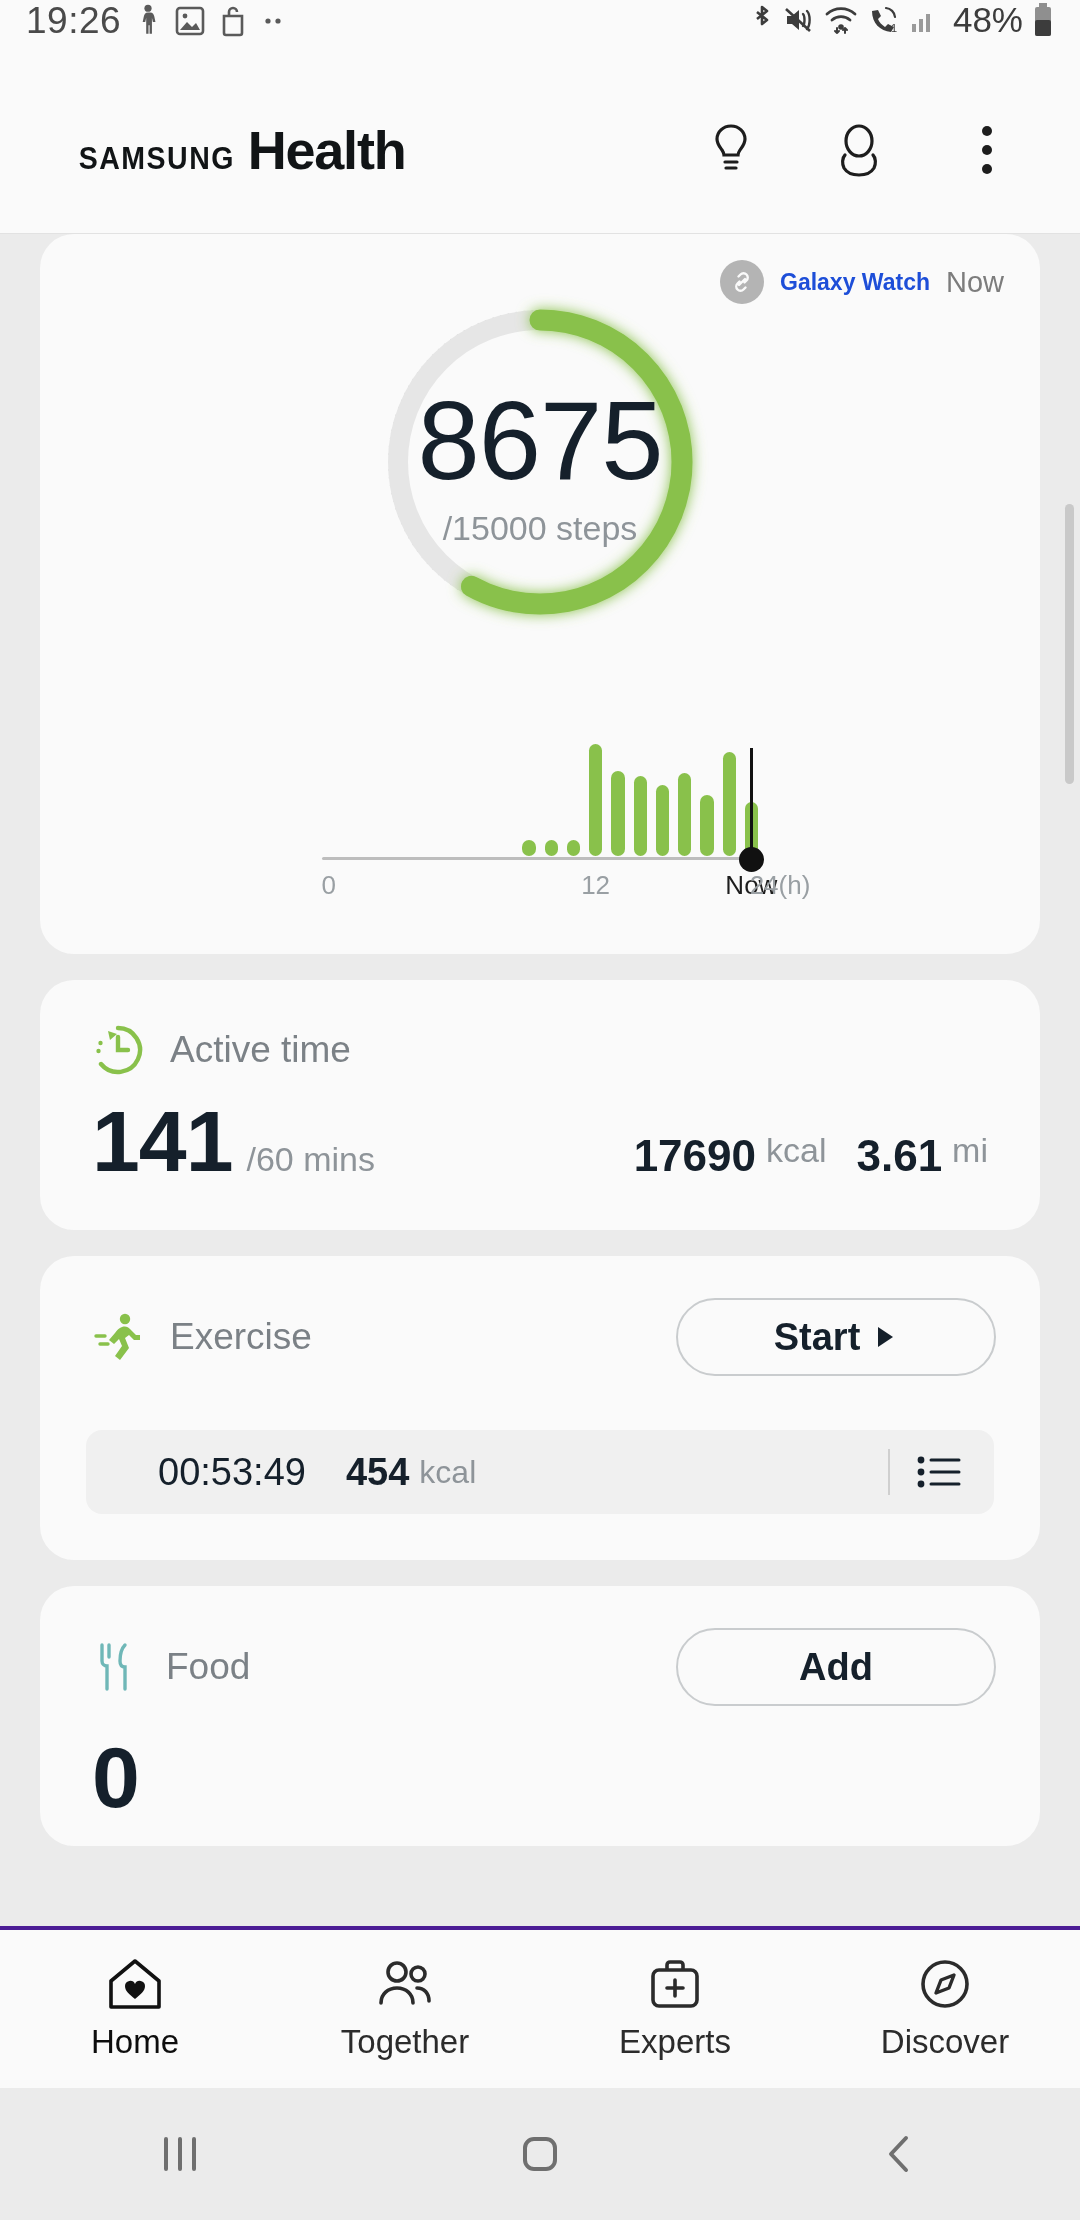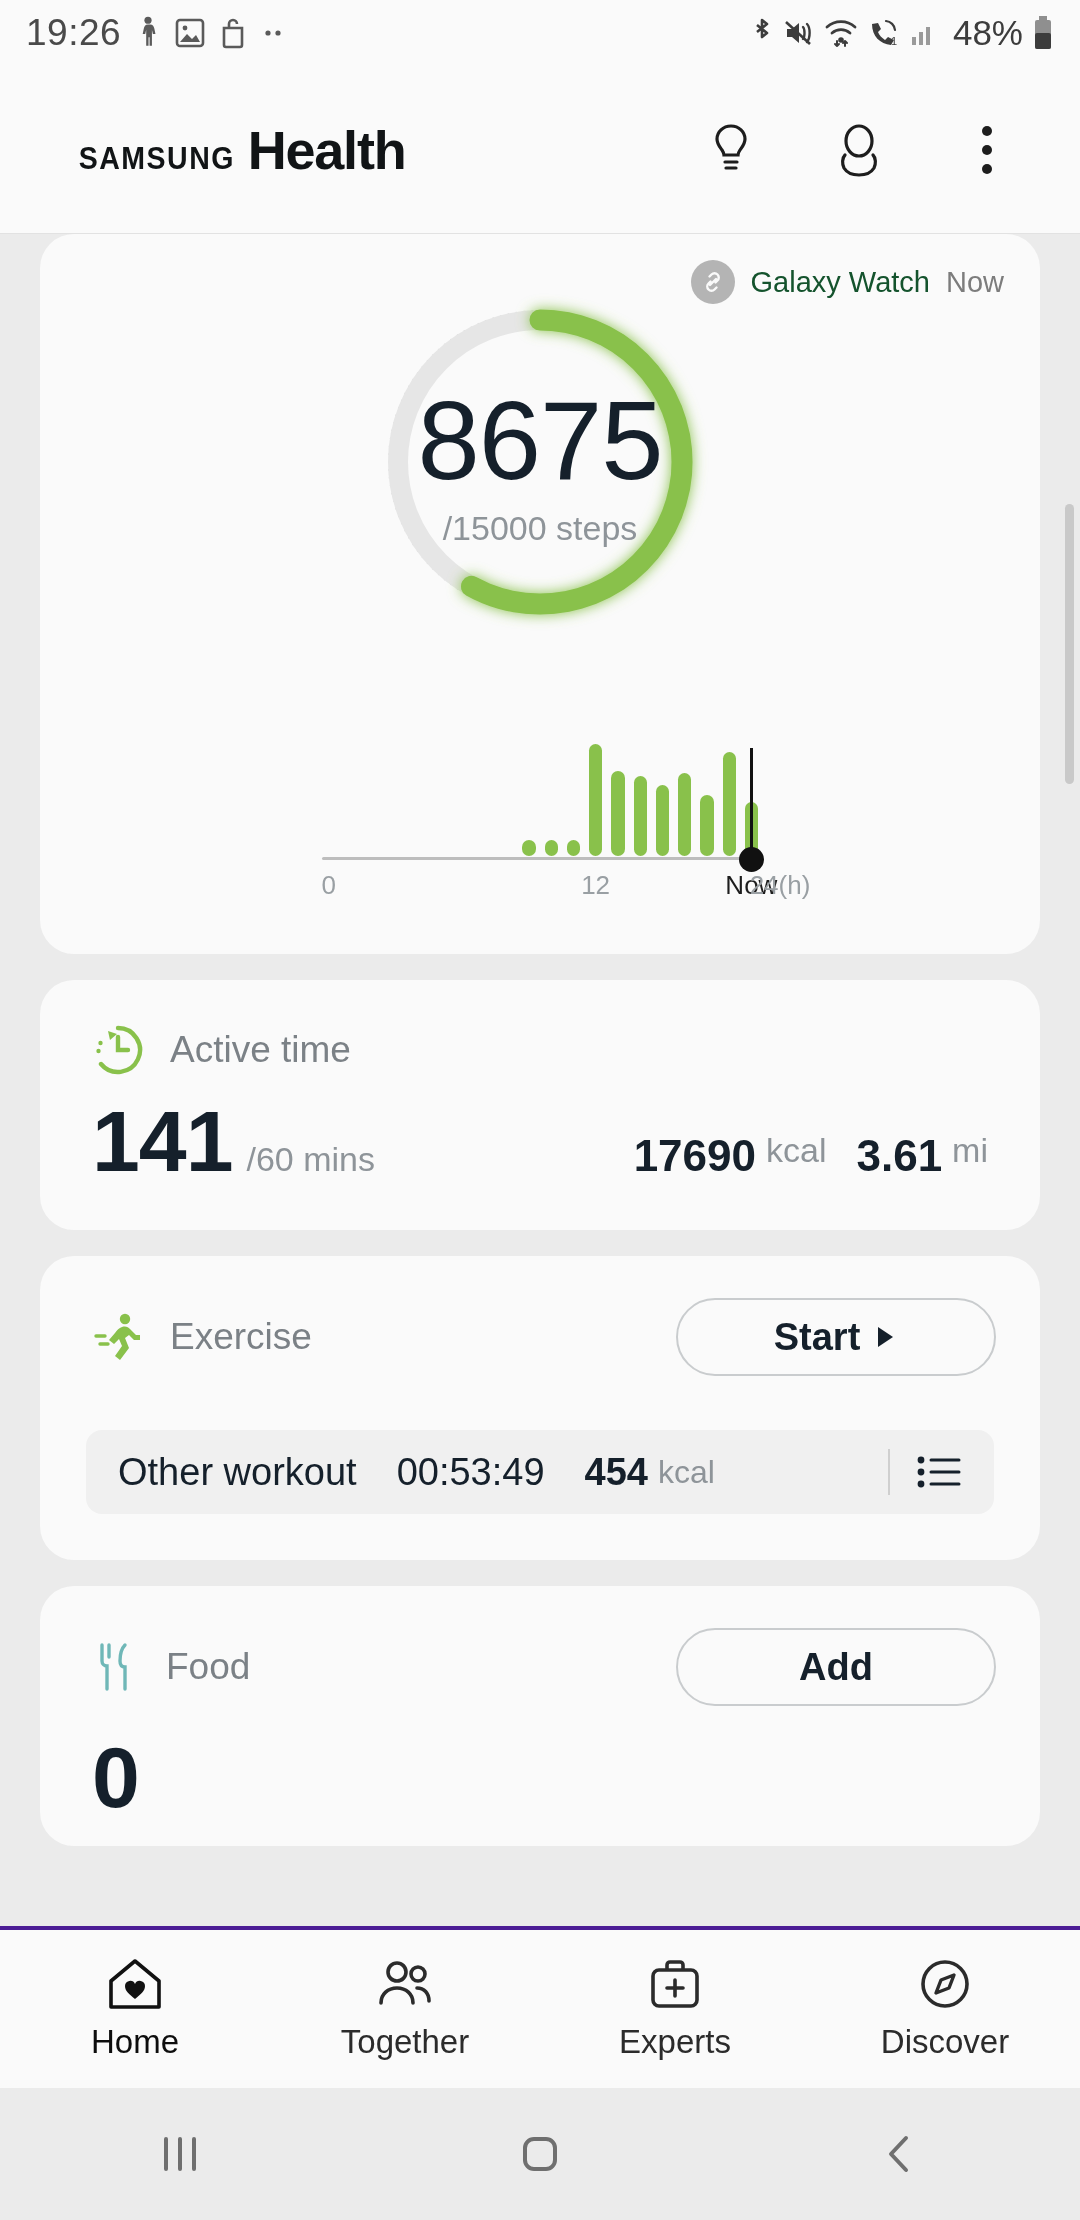--- a/index.html
+++ b/index.html
@@ -8,21 +8,21 @@
     font-family: "Liberation Sans", sans-serif;
     background: #ebebeb;
     overflow: hidden;
   }
   .phone { position: relative; width: 1080px; height: 2220px; background: #ebebeb; }
 
   
   .statusbar {
     position: absolute; top: 0; left: 0; width: 1080px; height: 66px;
     background: #fafafa;
-    display: flex; align-items: center; justify-content: space-between;
+    display: flex; align-items: flex-start; justify-content: space-between;
     padding: 0 26px;
   }
   .sb-left { display: flex; align-items: center; gap: 14px; }
   .sb-time { font-size: 37px; color: #4a4a4a; letter-spacing: 0.5px; font-weight: 400; }
   .sb-right { display: flex; align-items: center; gap: 9px; }
   .sb-batt-text { font-size: 35px; color: #3c3c3c; margin-left: 6px; }
   .ico { display: inline-block; line-height: 0; }
 
   
   .appbar {
@@ -58,21 +58,21 @@
   
   .card-steps { height: 720px; padding-top: 10px; }
   .src-row {
     position: absolute; top: 26px; right: 36px;
     display: flex; align-items: center; gap: 16px;
   }
   .src-badge {
     width: 44px; height: 44px; border-radius: 50%;
     background: #b4b4b4; display: flex; align-items: center; justify-content: center;
   }
-  .src-name { font-size: 29px; color: #14532d; }
+  .src-name { font-size: 23px; color: #1d4ed8; font-weight: bold; }
   .src-now { font-size: 29px; color: #7c7c7c; }
 
   .ring-wrap {
     position: absolute; top: 58px; left: 50%; transform: translateX(-50%);
     width: 340px; height: 340px;
   }
   .ring-center {
     position: absolute; inset: 0; display: flex; flex-direction: column;
     align-items: center; justify-content: center; padding-top: 8px;
   }
@@ -448,21 +448,20 @@
         <div class="pill">
           <span class="pill-label">Start</span>
           <span class="ico">
             <svg width="24" height="26" viewBox="0 0 24 26">
                 <path d="M4 3l15 10L4 23z" fill="#15202b"></path>
               </svg>
           </span>
         </div>
       </div>
       <div class="ex-row">
-        <span class="ex-name">Other workout</span>
         <span class="ex-time">00:53:49</span>
         <span class="ex-kcal">454</span>
         <span class="ex-kcal-u">kcal</span>
         <span class="ex-div"></span>
         <span class="ico ex-list-icon">
           <svg width="46" height="34" viewBox="0 0 46 34">
               <circle cx="5" cy="5" r="3.4" fill="#15202b"></circle>
               <circle cx="5" cy="17" r="3.4" fill="#15202b"></circle>
               <circle cx="5" cy="29" r="3.4" fill="#15202b"></circle>
               <path d="M15 5h28M15 17h28M15 29h28" stroke="#15202b" stroke-width="3" stroke-linecap="round"></path>

